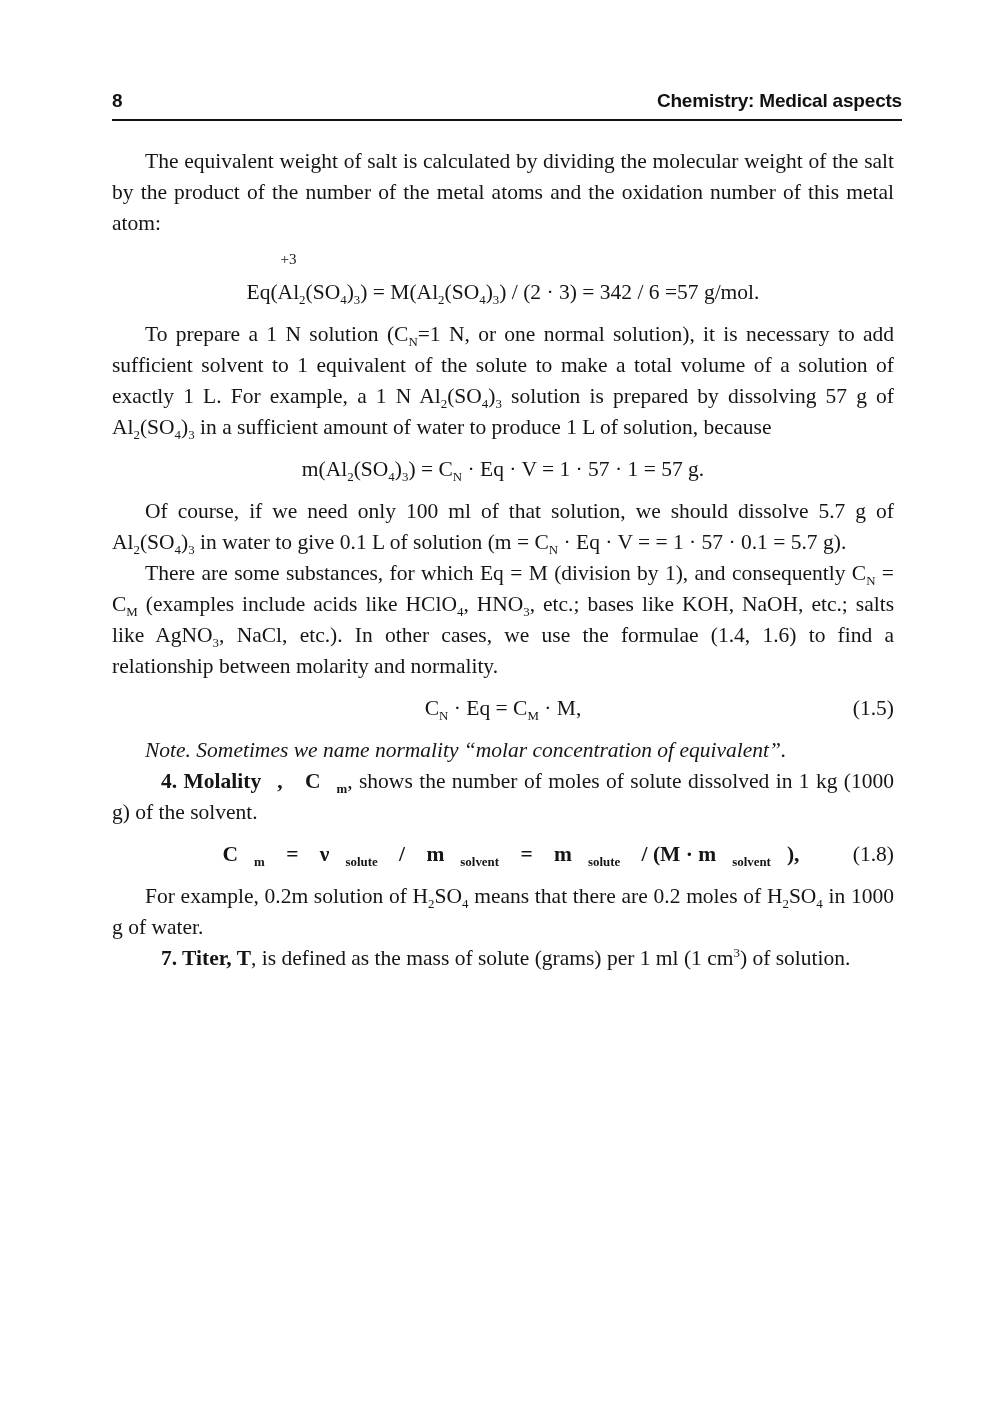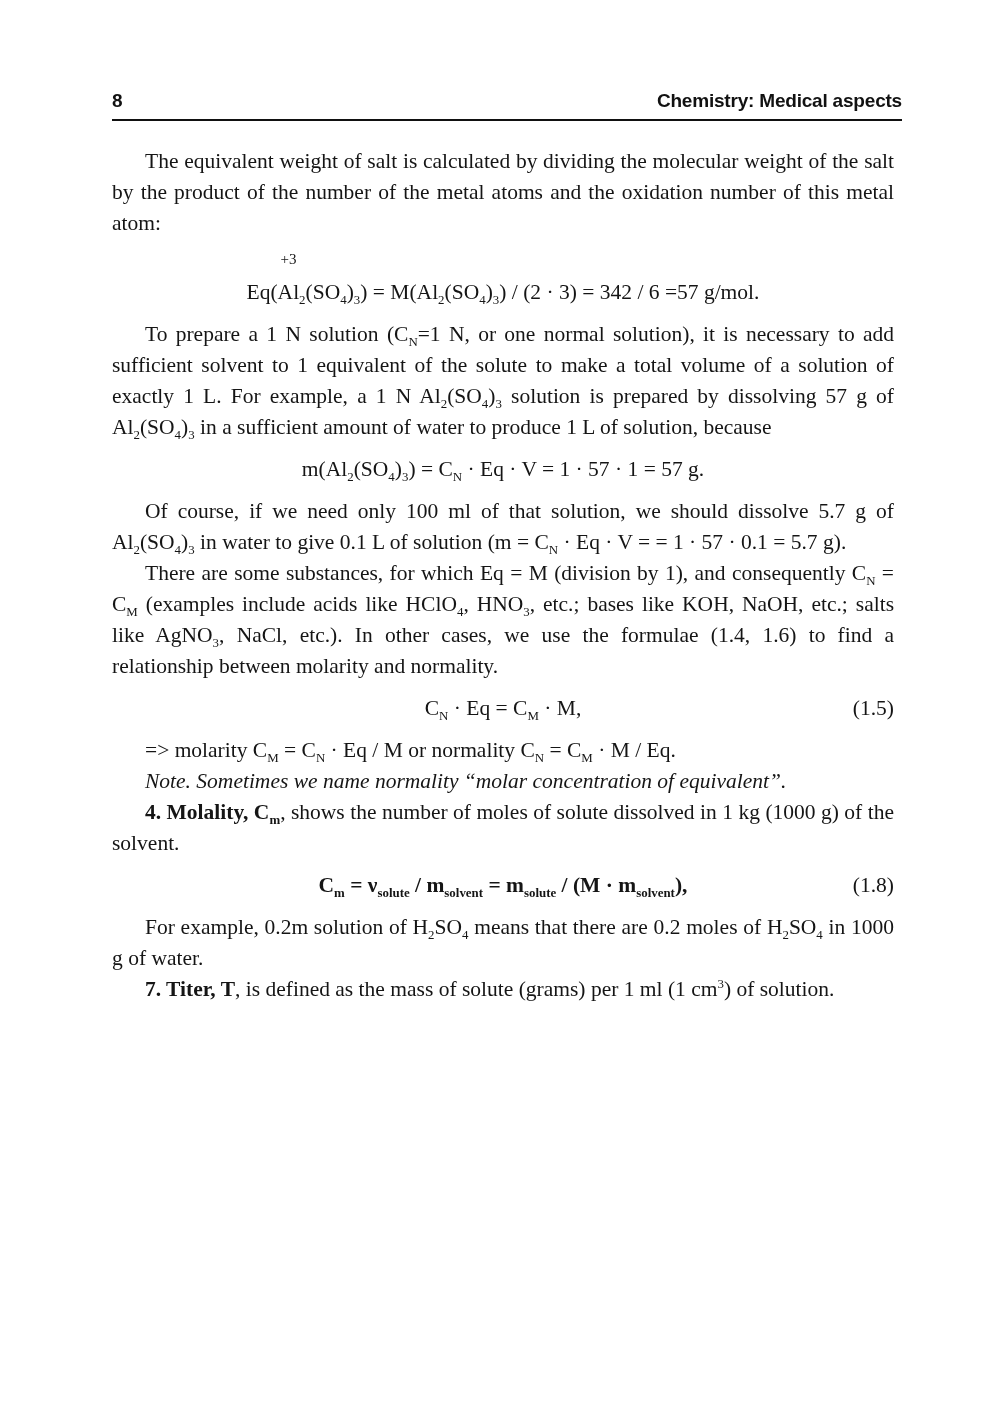--- a/index.html
+++ b/index.html
@@ -49,21 +49,21 @@
   .block { margin: 0; }
   .block.p.indent { text-indent: 33px; }
   .block.eq {
     text-align: center;
     text-indent: 0;
     position: relative;
     margin: 11px 0;
   }
   .block.eq.oxpad { padding-top: 27px; }
   .eqnum { position: absolute; right: 0; }
-  .b { font-weight: 700; }
+  .b { font-weight: 700; margin-left: 16px; }
   .i { font-style: italic; }
   sub { font-size: 0.6em; line-height: 0; }
   sup { font-size: 0.6em; line-height: 0; }
   sub.b, sup.b { font-weight: 700; }
   .ox-wrap { position: relative; display: inline-block; }
   .ox {
     position: absolute;
     top: -25px;
     left: 3px;
     font-size: 15px;
@@ -80,20 +80,19 @@
   </header>
   <hr class="header-rule">
   <article class="page-content">
       <div class="block p indent"><span>The equivalent weight of salt is calculated by dividing the molecular weight of the salt by the product of the number of the metal atoms and the oxidation number of this metal atom:</span></div>
       <div class="block eq oxpad"><span>Eq(</span><span class="ox-wrap"><span class="ox">+3</span><span>Al</span></span><sub>2</sub><span>(SO</span><sub>4</sub><span>)</span><sub>3</sub><span>) = M(Al</span><sub>2</sub><span>(SO</span><sub>4</sub><span>)</span><sub>3</sub><span>) / (2 · 3) = 342 / 6 =57 g/mol.</span></div>
       <div class="block p indent"><span>To prepare a 1 N solution (C</span><sub>N</sub><span>=1 N, or one normal solution), it is necessary to add sufficient solvent to 1 equivalent of the solute to make a total volume of a solution of exactly 1 L. For example, a 1 N Al</span><sub>2</sub><span>(SO</span><sub>4</sub><span>)</span><sub>3</sub><span> solution is prepared by dissolving 57 g of Al</span><sub>2</sub><span>(SO</span><sub>4</sub><span>)</span><sub>3</sub><span> in a sufficient amount of water to produce 1 L of solution, because</span></div>
       <div class="block eq"><span>m(Al</span><sub>2</sub><span>(SO</span><sub>4</sub><span>)</span><sub>3</sub><span>) = C</span><sub>N</sub><span> · Eq · V = 1 · 57 · 1 = 57 g.</span></div>
       <div class="block p indent"><span>Of course, if we need only 100 ml of that solution, we should dissolve 5.7 g of Al</span><sub>2</sub><span>(SO</span><sub>4</sub><span>)</span><sub>3</sub><span> in water to give 0.1 L of solution (m = C</span><sub>N</sub><span> · Eq · V = = 1 · 57 · 0.1 = 5.7 g).</span></div>
       <div class="block p indent"><span>There are some substances, for which Eq = M (division by 1), and consequently C</span><sub>N</sub><span> = C</span><sub>M</sub><span> (examples include acids like HClO</span><sub>4</sub><span>, HNO</span><sub>3</sub><span>, etc.; bases like KOH, NaOH, etc.; salts like AgNO</span><sub>3</sub><span>, NaCl, etc.). In other cases, we use the formulae (1.4, 1.6) to find a relationship between molarity and normality.</span></div>
       <div class="block eq"><span>C</span><sub>N</sub><span> · Eq = C</span><sub>M</sub><span> · M,</span><span class="eqnum">(1.5)</span></div>
-      <div class="block p indent"><span>=&gt; molarity C</span><sub>M</sub><span> = C</span><sub>N</sub><span> · Eq / M or normality C</span><sub>N</sub><span> = C</span><sub>M</sub><span> · M / Eq.</span></div>
       <div class="block p indent"><span class="i">Note. Sometimes we name normality “molar concentration of equivalent”.</span></div>
       <div class="block p indent"><span class="b">4. Molality</span><span class="b">, </span><span class="b">C</span><sub class="b">m</sub><span>, shows the number of moles of solute dissolved in 1 kg (1000 g) of the solvent.</span></div>
       <div class="block eq"><span class="b">C</span><sub class="b">m</sub><span class="b"> = </span><span class="b">ν</span><sub class="b">solute</sub><span class="b"> / </span><span class="b">m</span><sub class="b">solvent</sub><span class="b"> = </span><span class="b">m</span><sub class="b">solute</sub><span class="b"> / (M · m</span><sub class="b">solvent</sub><span class="b">),</span><span class="eqnum">(1.8)</span></div>
       <div class="block p indent"><span>For example, 0.2m solution of H</span><sub>2</sub><span>SO</span><sub>4</sub><span> means that there are 0.2 moles of H</span><sub>2</sub><span>SO</span><sub>4</sub><span> in 1000 g of water.</span></div>
       <div class="block p indent"><span class="b">7. Titer, T</span><span>,  is defined  as the mass of  solute (grams) per 1 ml (1 cm</span><sup>3</sup><span>) of solution.</span></div>
     </article>
 </div>
 
 </body></html>

